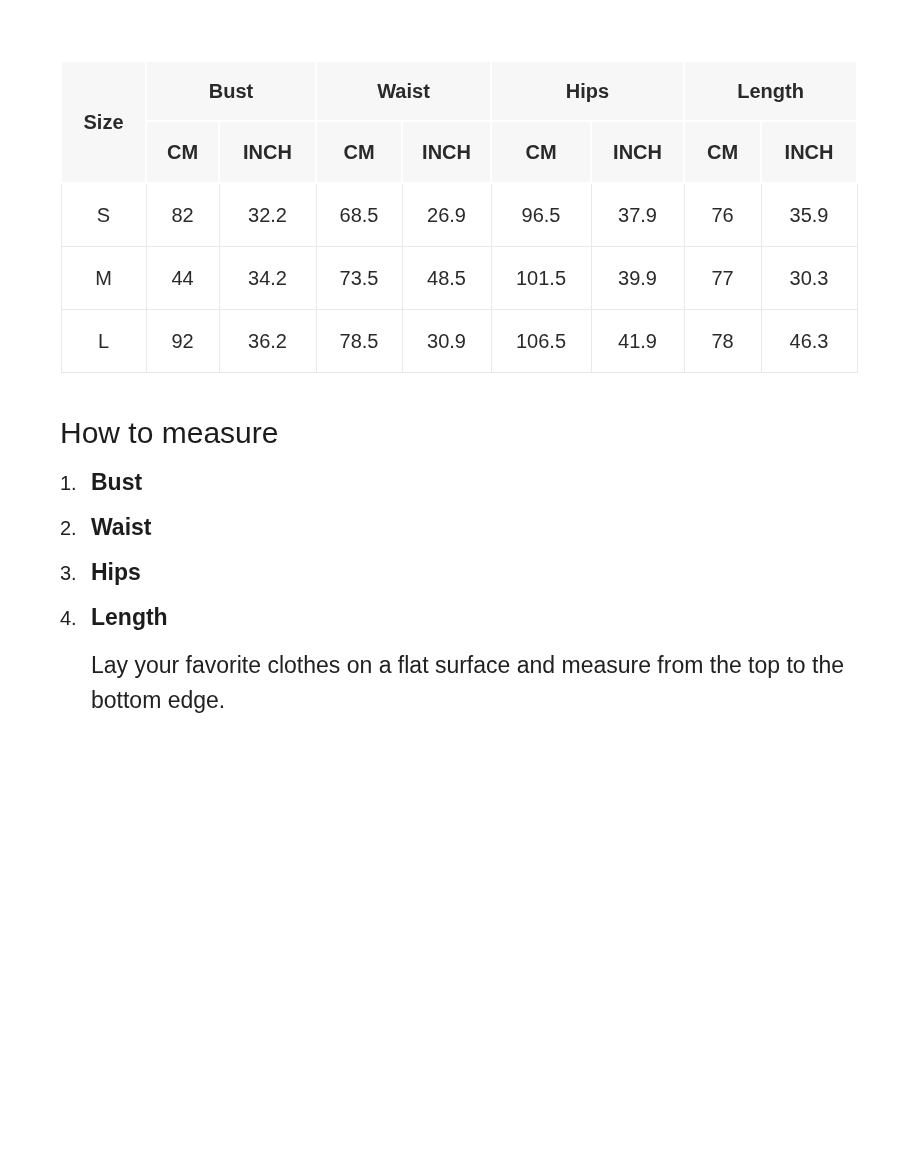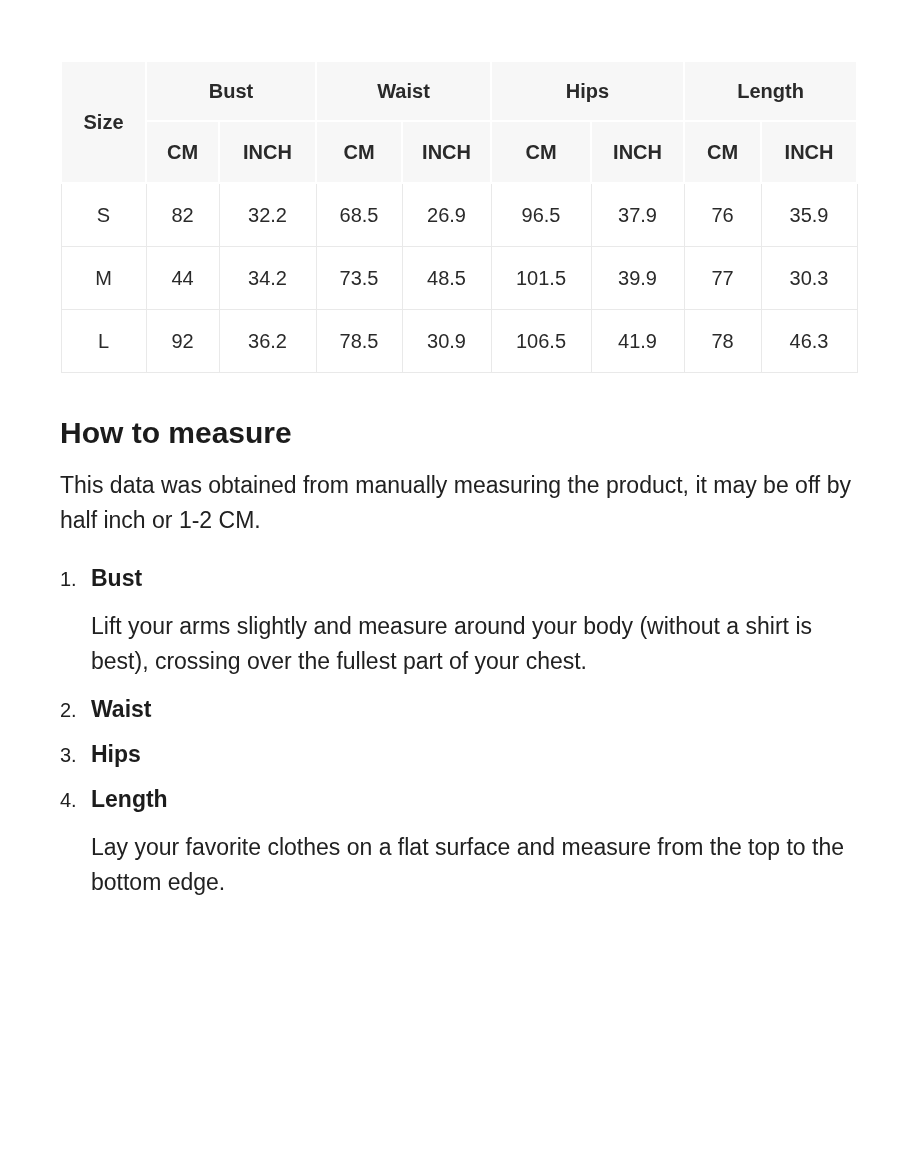--- a/index.html
+++ b/index.html
@@ -46,21 +46,21 @@
     vertical-align: middle;
     height: 62px;
     padding: 0;
     font-weight: normal;
     color: #2a2a2a;
   }
 
   
   .htm-heading {
     font-size: 30px;
-    font-weight: bold;
+    font-weight: normal;
     line-height: 36px;
     margin: 42px 0 17px 0;
     color: #1c1c1c;
   }
   .htm-intro {
     font-size: 23px;
     line-height: 35px;
     margin: 0 0 26px 0;
   }
   .htm-list {
@@ -159,28 +159,26 @@
         <td>106.5</td>
         <td>41.9</td>
         <td>78</td>
         <td>46.3</td>
       </tr>
     </tbody>
   </table>
 
   <h2 class="htm-heading">How to measure</h2>
 
-  <p class="htm-intro">This data was obtained from manually measuring the product, it may be off by half inch or 1-2 CM.</p>
 
   <ol class="htm-list">
     <li class="htm-item">
       <span class="htm-number">1.</span>
       <div class="htm-body">
         <div class="htm-title">Bust</div>
-        <div class="htm-desc">Lift your arms slightly and measure around your body (without a shirt is best), crossing over the fullest part of your chest.</div>
       </div>
     </li>
     <li class="htm-item">
       <span class="htm-number">2.</span>
       <div class="htm-body">
         <div class="htm-title">Waist</div>
       </div>
     </li>
     <li class="htm-item">
       <span class="htm-number">3.</span>

